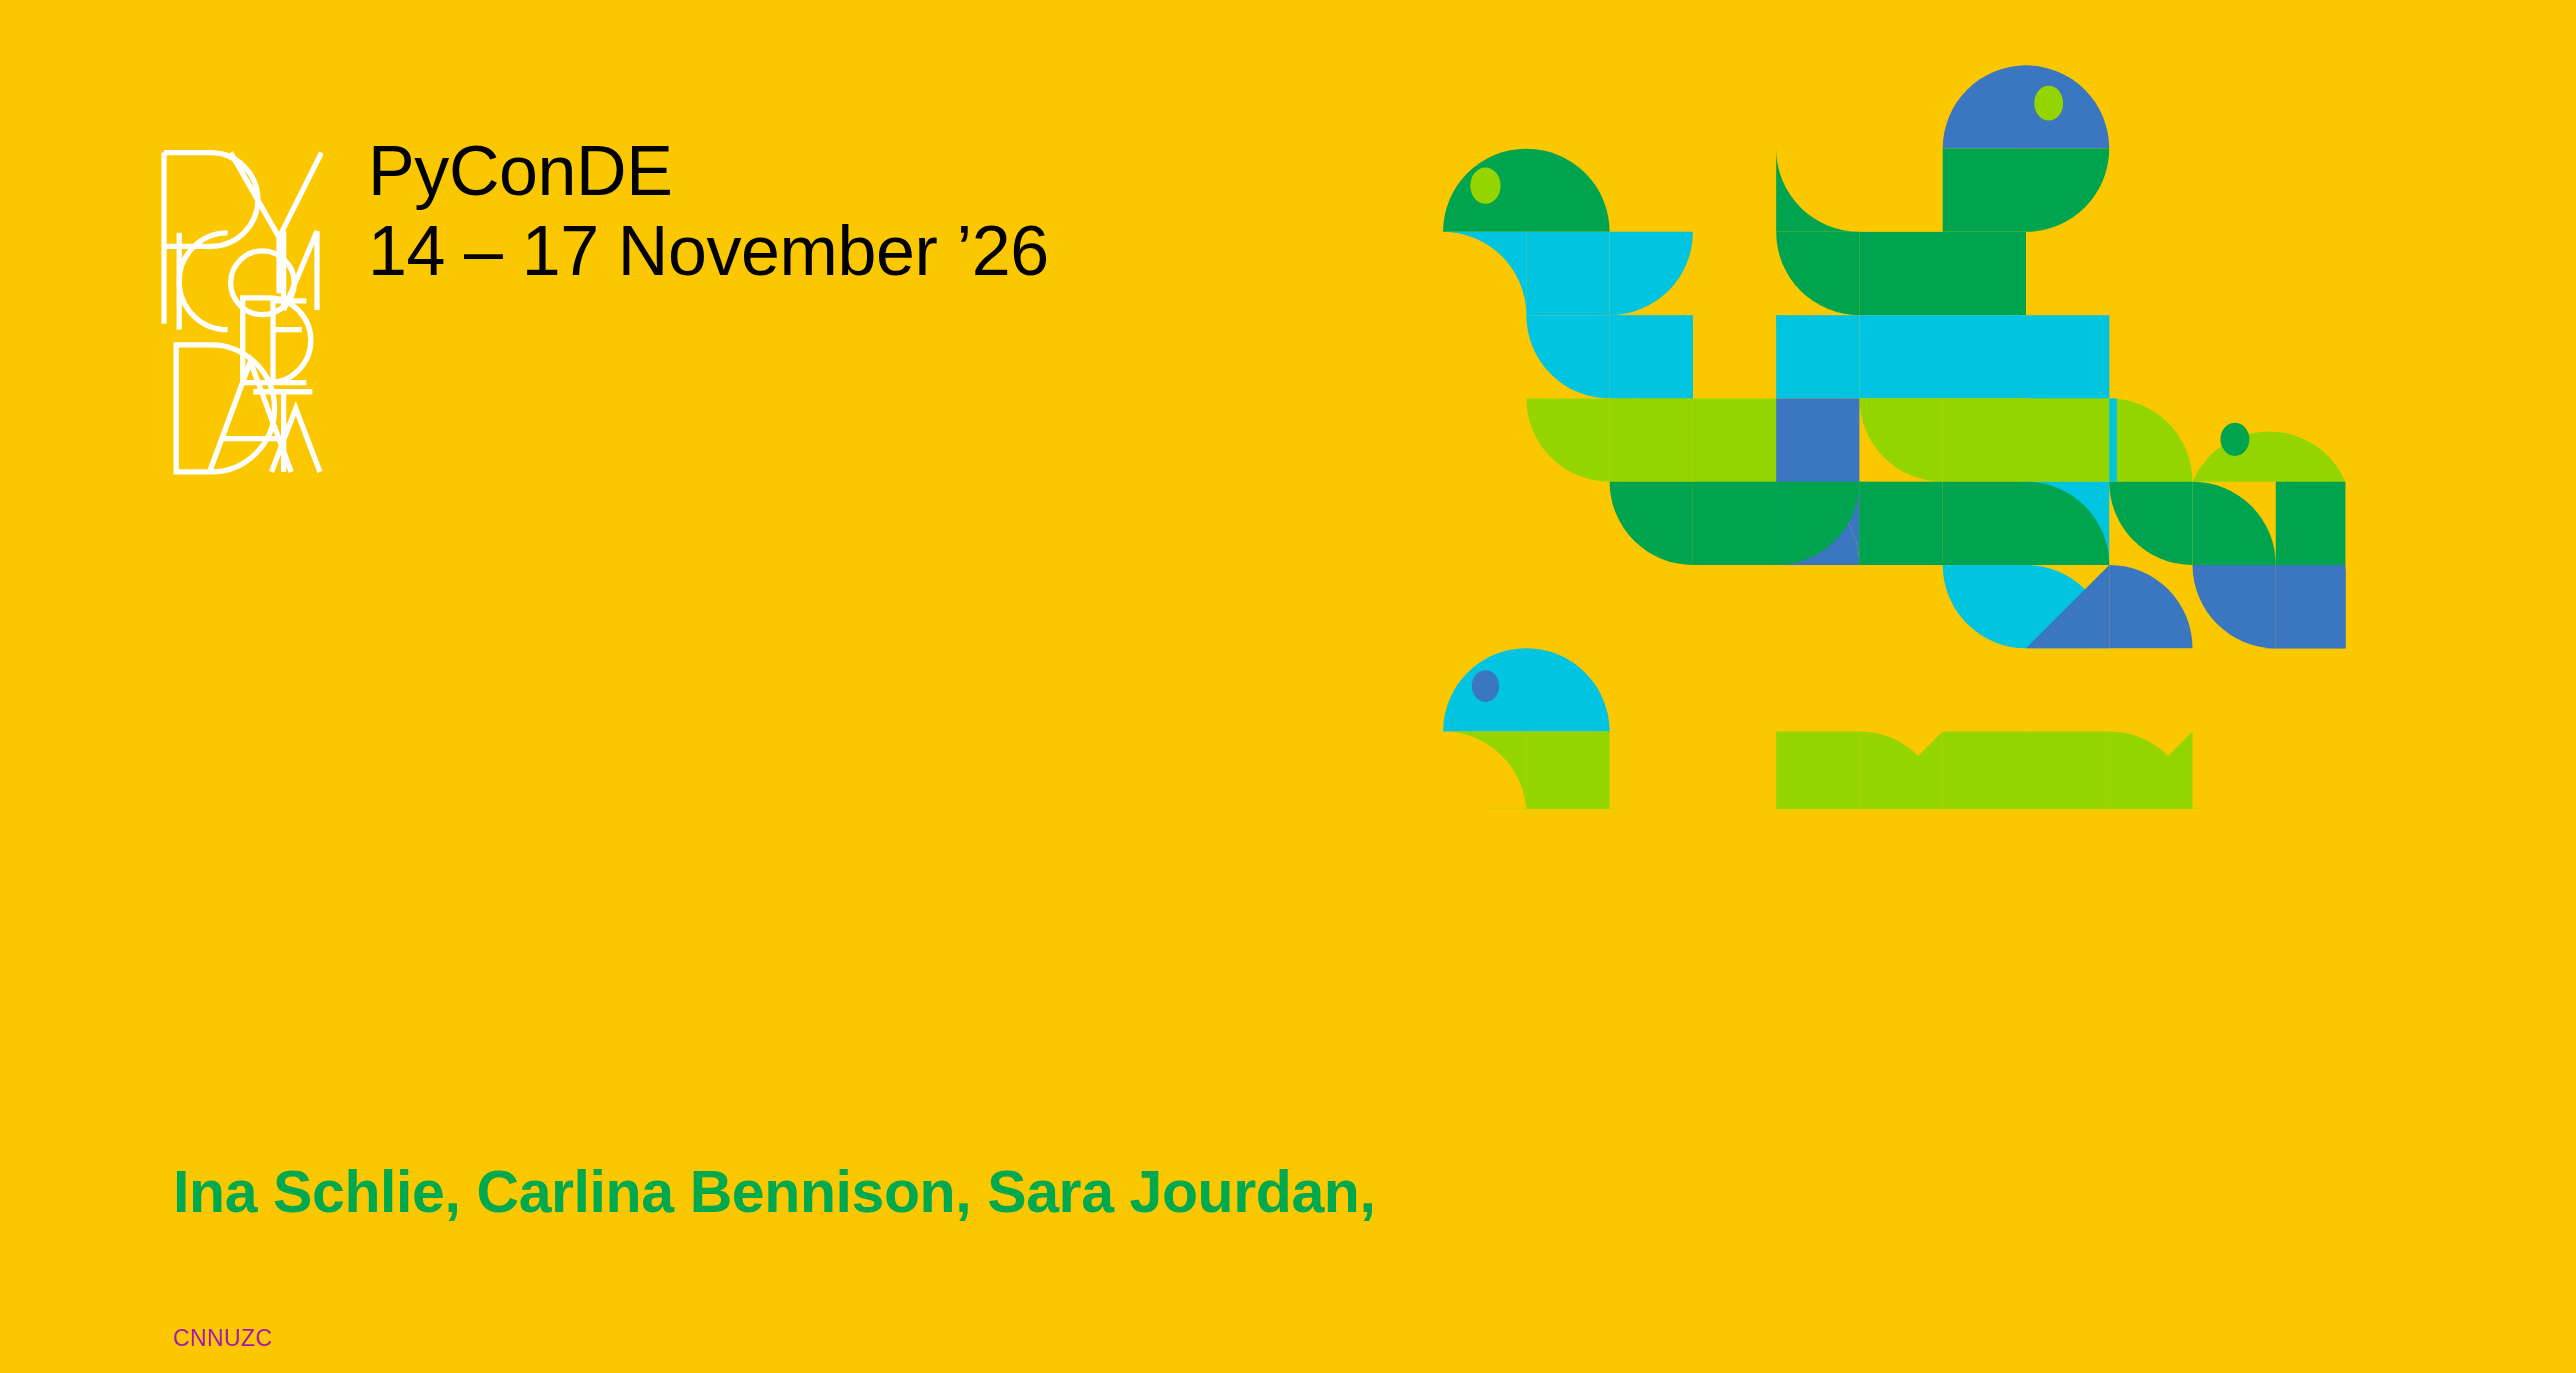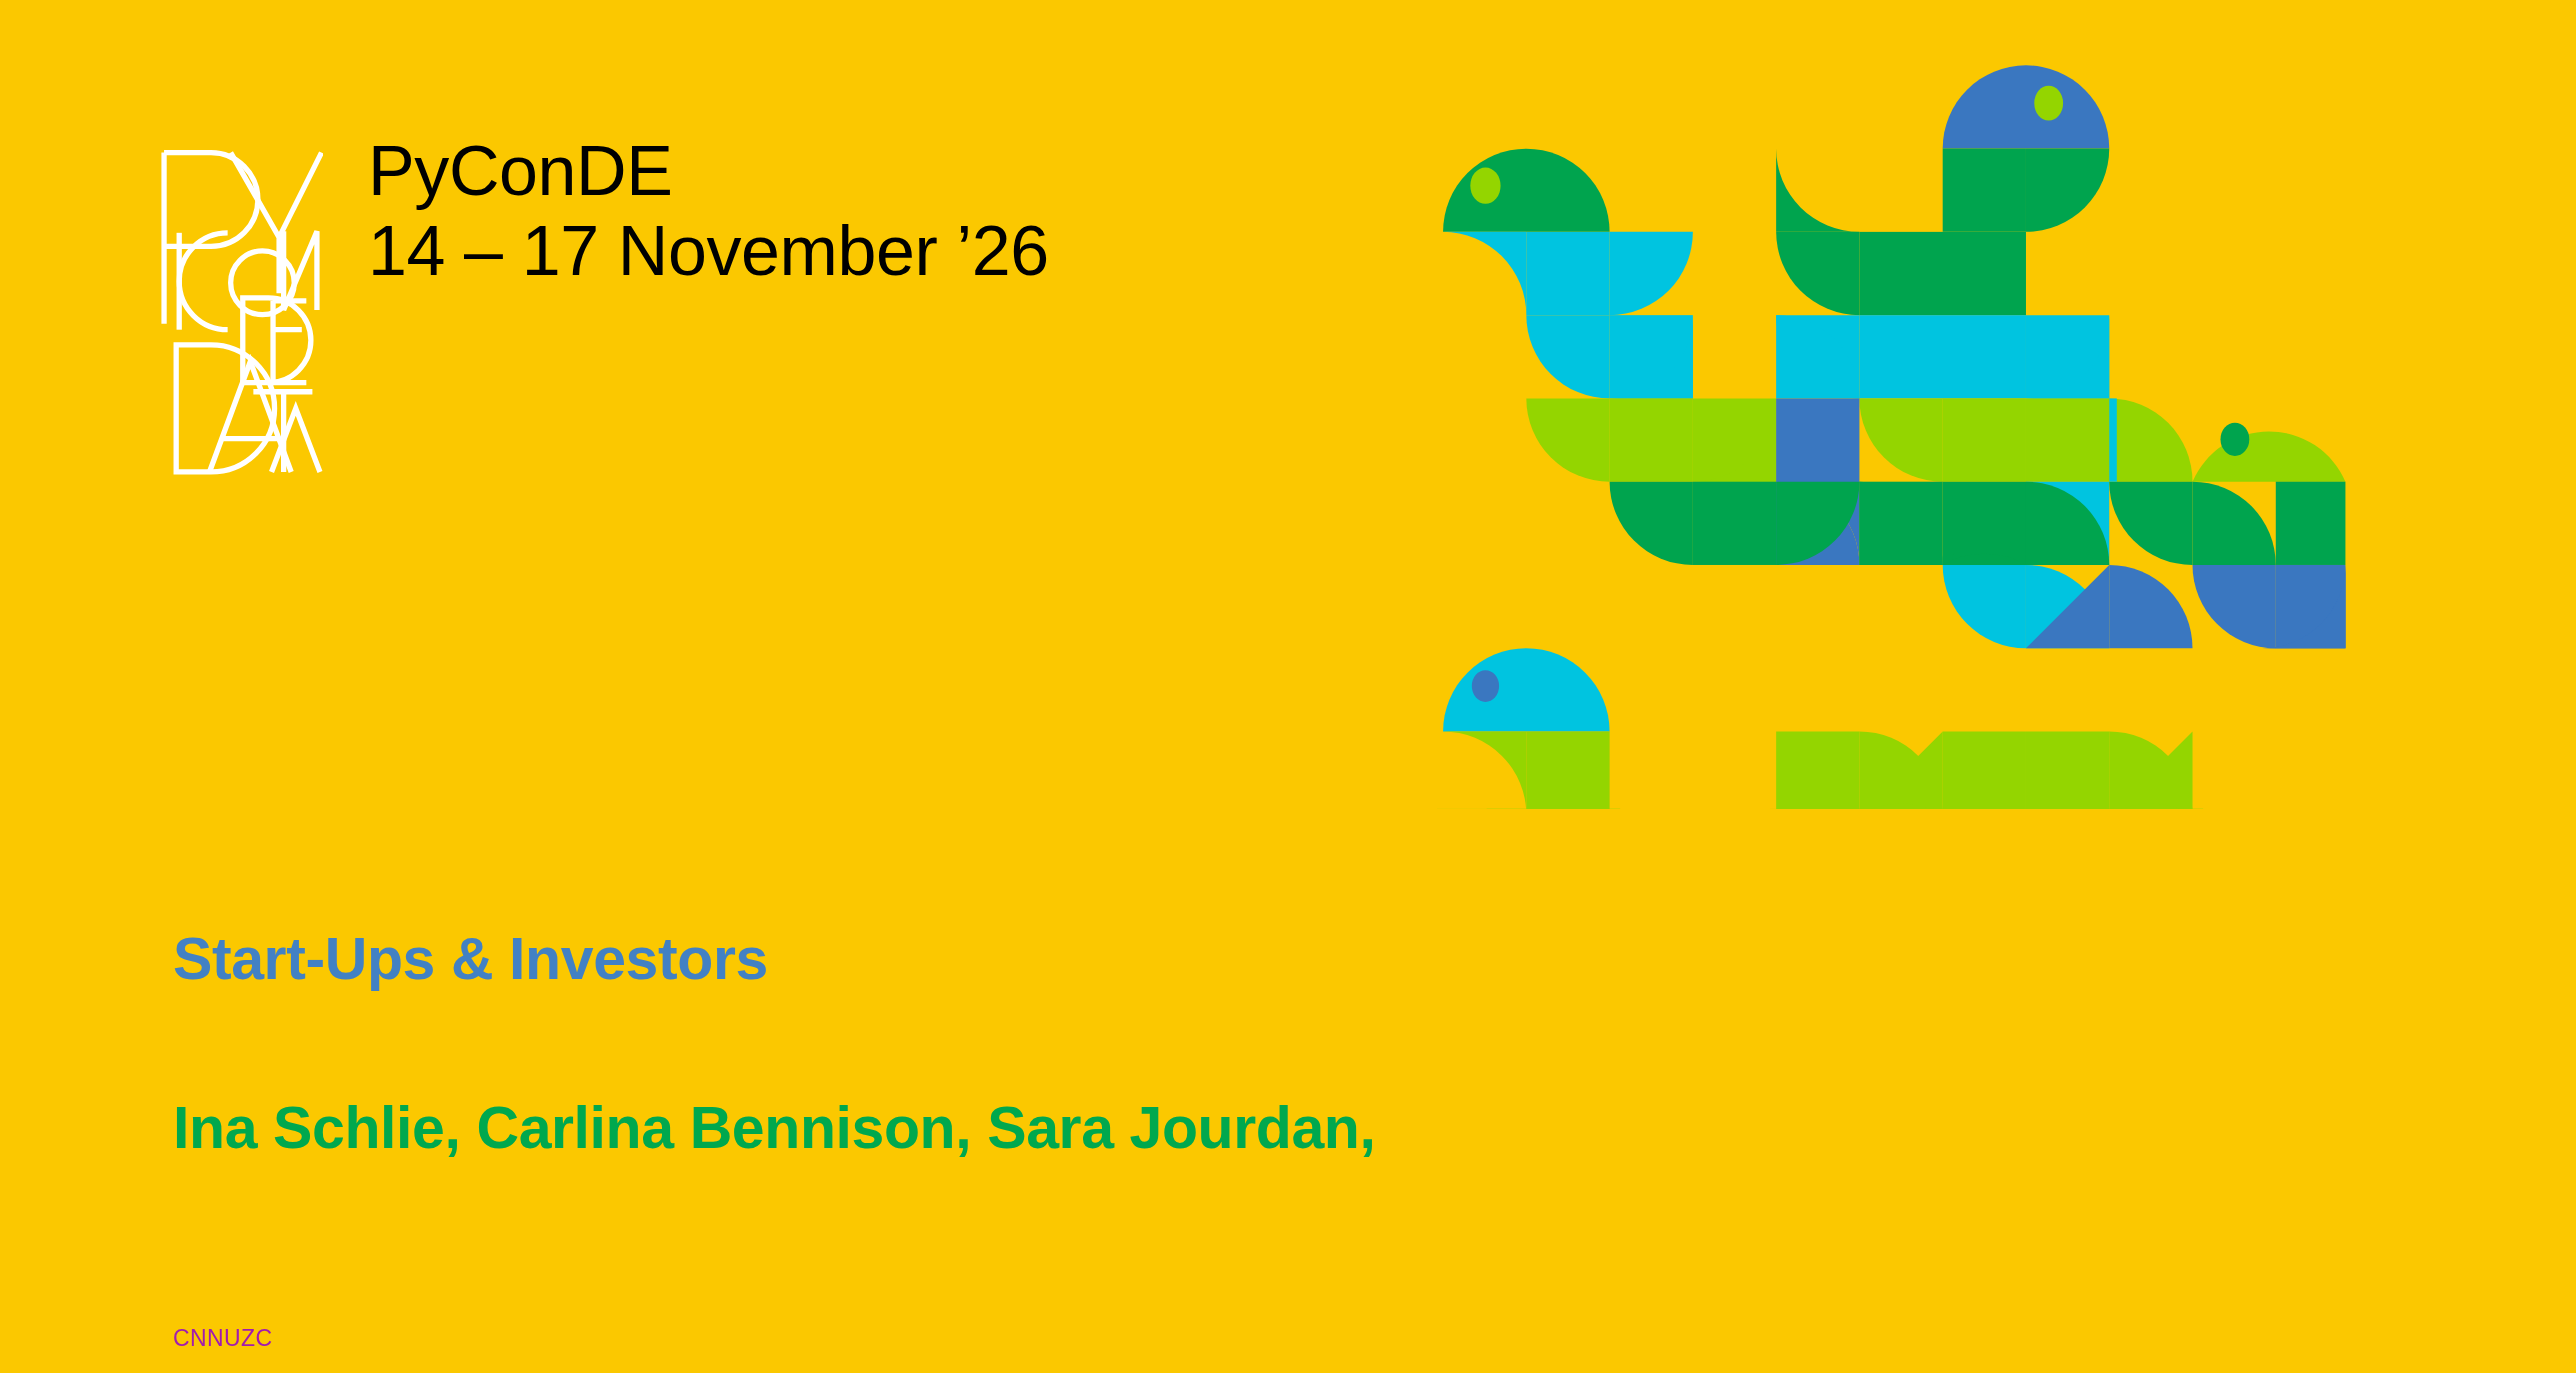--- a/index.html
+++ b/index.html
@@ -74,21 +74,21 @@
     font-weight: bold;
     font-size: 59px;
     line-height: 67px;
     letter-spacing: -0.4px;
     white-space: nowrap;
   }
 
   .speakers {
     position: absolute;
     left: 173px;
-    top: 1084px;
+    top: 1148px;
     color: #00a84e;
     font-family: "Liberation Sans", sans-serif;
     font-weight: bold;
     font-size: 59px;
     line-height: 89px;
     letter-spacing: -0.4px;
     width: 1818px;
   }
 
   .speakers-line {
@@ -487,21 +487,20 @@
         <path d="M778 998 L888 998 L888 1108 A110 110 0 0 1 778 998 Z" fill="#00a44e"></path>
         <path d="M888 998 A110 110 0 0 0 998 1108 L888 1108 Z" fill="#00a44e"></path>
         <rect x="888" y="998" width="0" height="0" fill="#00a44e"></rect>
         <path d="M998 1108 A110 110 0 0 1 1108 1218 L998 1218 Z" fill="#00a44e"></path>
 
         <path d="M888 448 L898 448 L898 558 L888 558 Z" fill="#00c4e0"></path>
       </g>
     </svg>
   </div>
 
-  <div class="session-title">Start-Ups &amp; Investors</div>
 
   <div class="speakers">
     <span class="speakers-line">Ina Schlie, Carlina Bennison, Sara Jourdan,</span>
   </div>
 
   <div class="footer-code">CNNUZC</div>
 
 </div>
 
 

